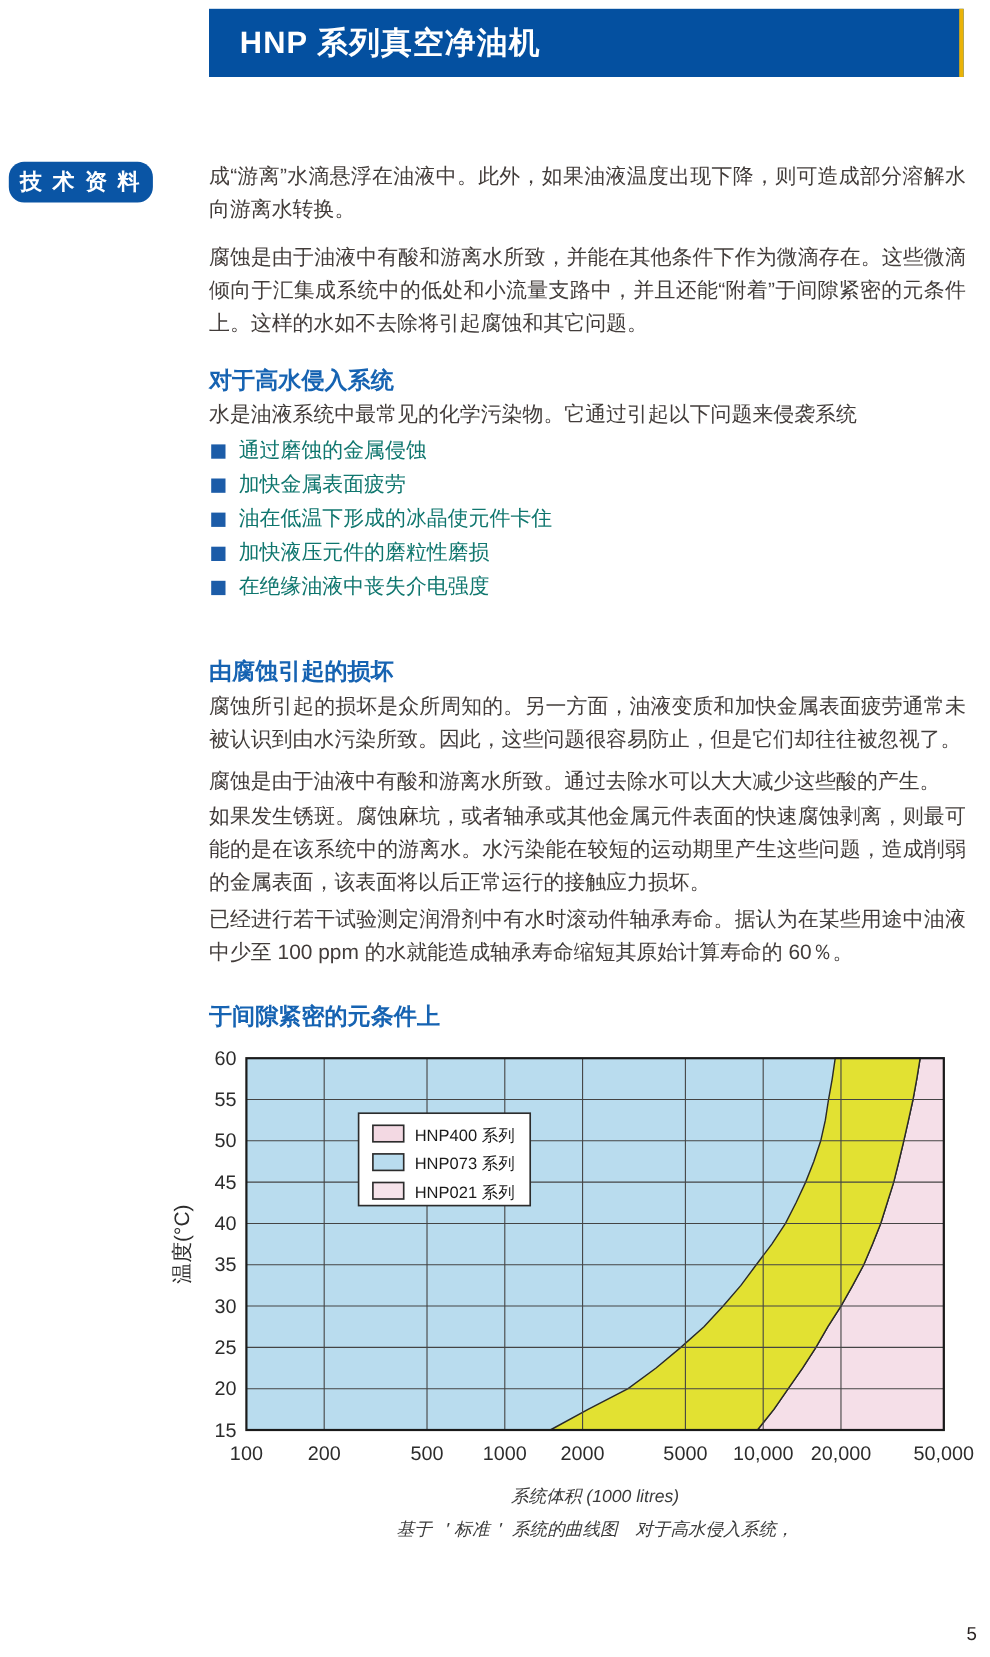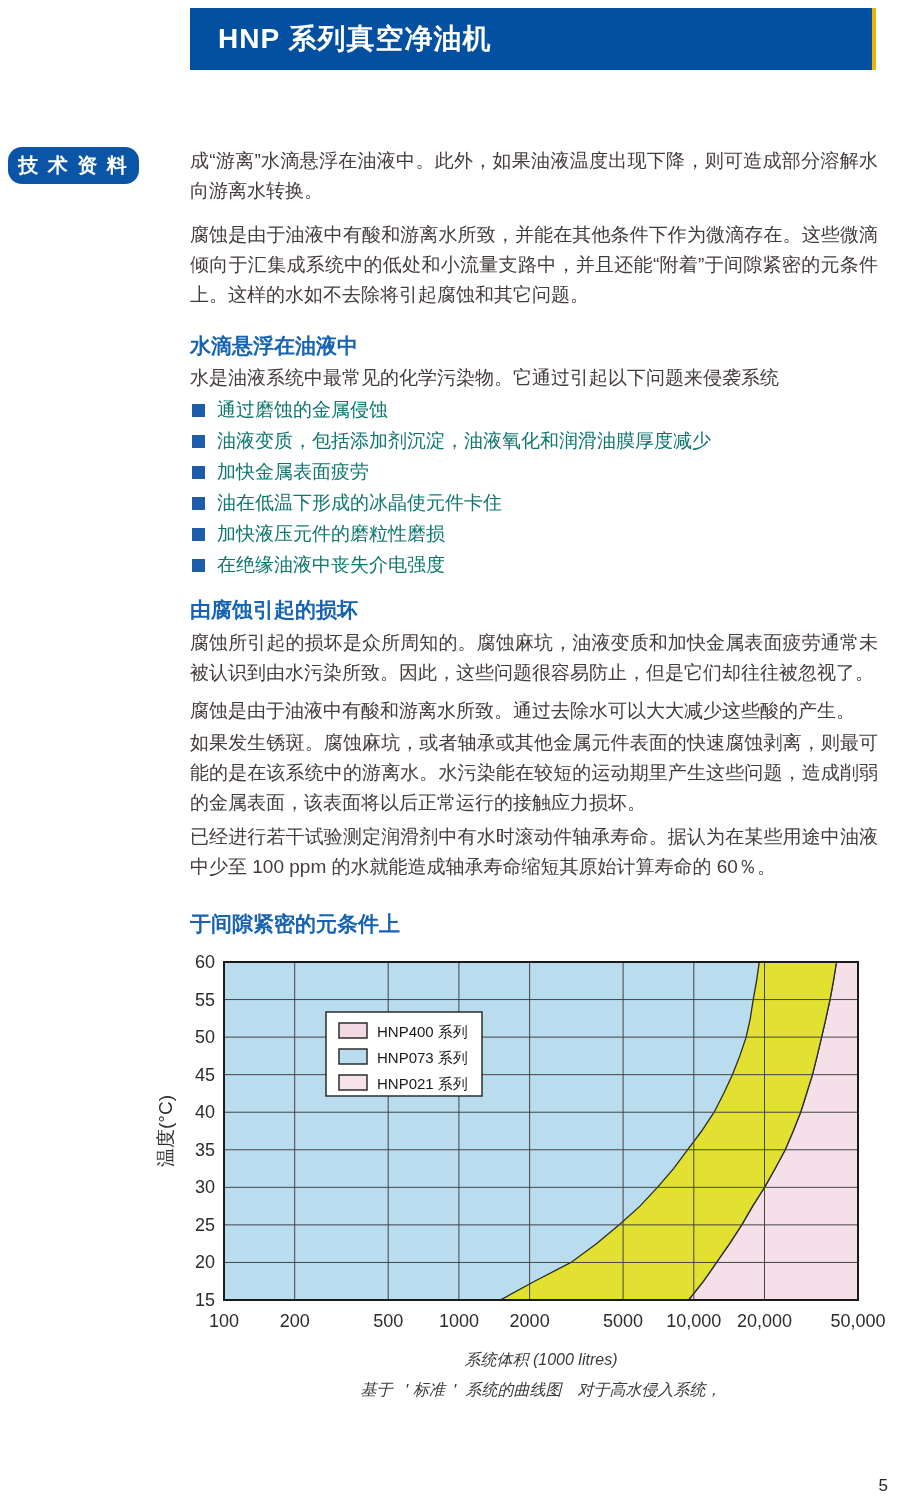--- a/index.html
+++ b/index.html
@@ -42,52 +42,48 @@
 
 <div class="abs header-bar">
   <div class="header-title">HNP 系列真空净油机</div>
 </div>
 
 <div class="abs side-label">技 术 资 料</div>
 
 <div class="abs body-text" style="top:146px;">成“游离”水滴悬浮在油液中。此外，如果油液温度出现下降，则可造成部分溶解水向游离水转换。</div>
 <div class="abs body-text" style="top:220px;">腐蚀是由于油液中有酸和游离水所致，并能在其他条件下作为微滴存在。这些微滴倾向于汇集成系统中的低处和小流量支路中，并且还能“附着”于间隙紧密的元条件上。这样的水如不去除将引起腐蚀和其它问题。</div>
 
-<div class="abs sec-heading" style="top:332px;">水滴悬浮在油液中</div>
+<div class="abs sec-heading" style="top:332px;">对于高水侵入系统</div>
 <div class="abs body-text" style="top:363px;">水是油液系统中最常见的化学污染物。它通过引起以下问题来侵袭系统</div>
 
 <div class="abs bullet-list" style="top:396px;">
   <div class="bullet-row">
     <span class="bullet-sq"></span>
     <span>通过磨蚀的金属侵蚀</span>
-  </div>
-  <div class="bullet-row">
-    <span class="bullet-sq"></span>
-    <span>油液变质，包括添加剂沉淀，油液氧化和润滑油膜厚度减少</span>
   </div>
   <div class="bullet-row">
     <span class="bullet-sq"></span>
     <span>加快金属表面疲劳</span>
   </div>
   <div class="bullet-row">
     <span class="bullet-sq"></span>
     <span>油在低温下形成的冰晶使元件卡住</span>
   </div>
   <div class="bullet-row">
     <span class="bullet-sq"></span>
     <span>加快液压元件的磨粒性磨损</span>
   </div>
   <div class="bullet-row">
     <span class="bullet-sq"></span>
     <span>在绝缘油液中丧失介电强度</span>
   </div>
 </div>
 
 <div class="abs sec-heading" style="top:596px;">由腐蚀引起的损坏</div>
-<div class="abs body-text" style="top:628px;">腐蚀所引起的损坏是众所周知的。腐蚀麻坑，油液变质和加快金属表面疲劳通常未被认识到由水污染所致。因此，这些问题很容易防止，但是它们却往往被忽视了。</div>
+<div class="abs body-text" style="top:628px;">腐蚀所引起的损坏是众所周知的。另一方面，油液变质和加快金属表面疲劳通常未被认识到由水污染所致。因此，这些问题很容易防止，但是它们却往往被忽视了。</div>
 <div class="abs body-text" style="top:696px;">腐蚀是由于油液中有酸和游离水所致。通过去除水可以大大减少这些酸的产生。</div>
 <div class="abs body-text" style="top:728px;">如果发生锈斑。腐蚀麻坑，或者轴承或其他金属元件表面的快速腐蚀剥离，则最可能的是在该系统中的游离水。水污染能在较短的运动期里产生这些问题，造成削弱的金属表面，该表面将以后正常运行的接触应力损坏。</div>
 <div class="abs body-text" style="top:822px;">已经进行若干试验测定润滑剂中有水时滚动件轴承寿命。据认为在某些用途中油液中少至 100 ppm 的水就能造成轴承寿命缩短其原始计算寿命的 60％。</div>
 
 <div class="abs sec-heading" style="top:910px;">于间隙紧密的元条件上</div>
 
 <svg id="chart-svg" class="abs" style="left:150px;top:952px;" width="740" height="385">
     <rect x="74" y="10" width="634" height="338" fill="#b9dcee"></rect>
     <polygon points="538.5760285363376,348 553.532177205028,329.22222222222223 566.5734432436448,310.4444444444444 579.582058395108,291.6666666666667 591.7575396387696,272.8888888888889 602.6336191849755,254.11111111111111 614.522130630296,235.33333333333331 625.1686989524993,216.55555555555557 635.2256879674944,197.7777777777778 643.2311813794666,179 650.6539230688052,160.2222222222222 656.564607723992,141.44444444444446 662.4708180169472,122.66666666666666 667.1442013395762,103.8888888888889 671.6128439837472,85.1111111111111 675.8939348920445,66.33333333333333 680.0025852926927,47.55555555555555 683.4342931916628,28.777777777777775 686.502725877752,10 708,10 708,348" fill="#f5dfe8" stroke="#2a2a2a" stroke-width="1.3"></polygon>
     <polygon points="350.26904228034925,348 384.595164642274,329.22222222222223 420.9823206585269,310.4444444444444 446.4317428105975,291.6666666666667 468.931008045178,272.8888888888889 489.9809755489754,254.11111111111111 507.4216962358656,235.33333333333331 523.5633447062996,216.55555555555557 537.4964661231802,197.7777777777778 551.660240353758,179 564.0951587171138,160.2222222222222 573.6663319698719,141.44444444444446 582.4160655223407,122.66666666666666 589.826547679604,103.8888888888889 596.1259370958625,85.1111111111111 600.3149353749974,66.33333333333333 603.205148388685,47.55555555555555 606.5686737897357,28.777777777777775 609.2893069145152,10 686.502725877752,10 683.4342931916628,28.777777777777775 680.0025852926927,47.55555555555555 675.8939348920445,66.33333333333333 671.6128439837472,85.1111111111111 667.1442013395762,103.8888888888889 662.4708180169472,122.66666666666666 656.564607723992,141.44444444444446 650.6539230688052,160.2222222222222 643.2311813794666,179 635.2256879674944,197.7777777777778 625.1686989524993,216.55555555555557 614.522130630296,235.33333333333331 602.6336191849755,254.11111111111111 591.7575396387696,272.8888888888889 579.582058395108,291.6666666666667 566.5734432436448,310.4444444444444 553.532177205028,329.22222222222223 538.5760285363376,348" fill="#e2e132" stroke="#2a2a2a" stroke-width="1.3"></polygon>

